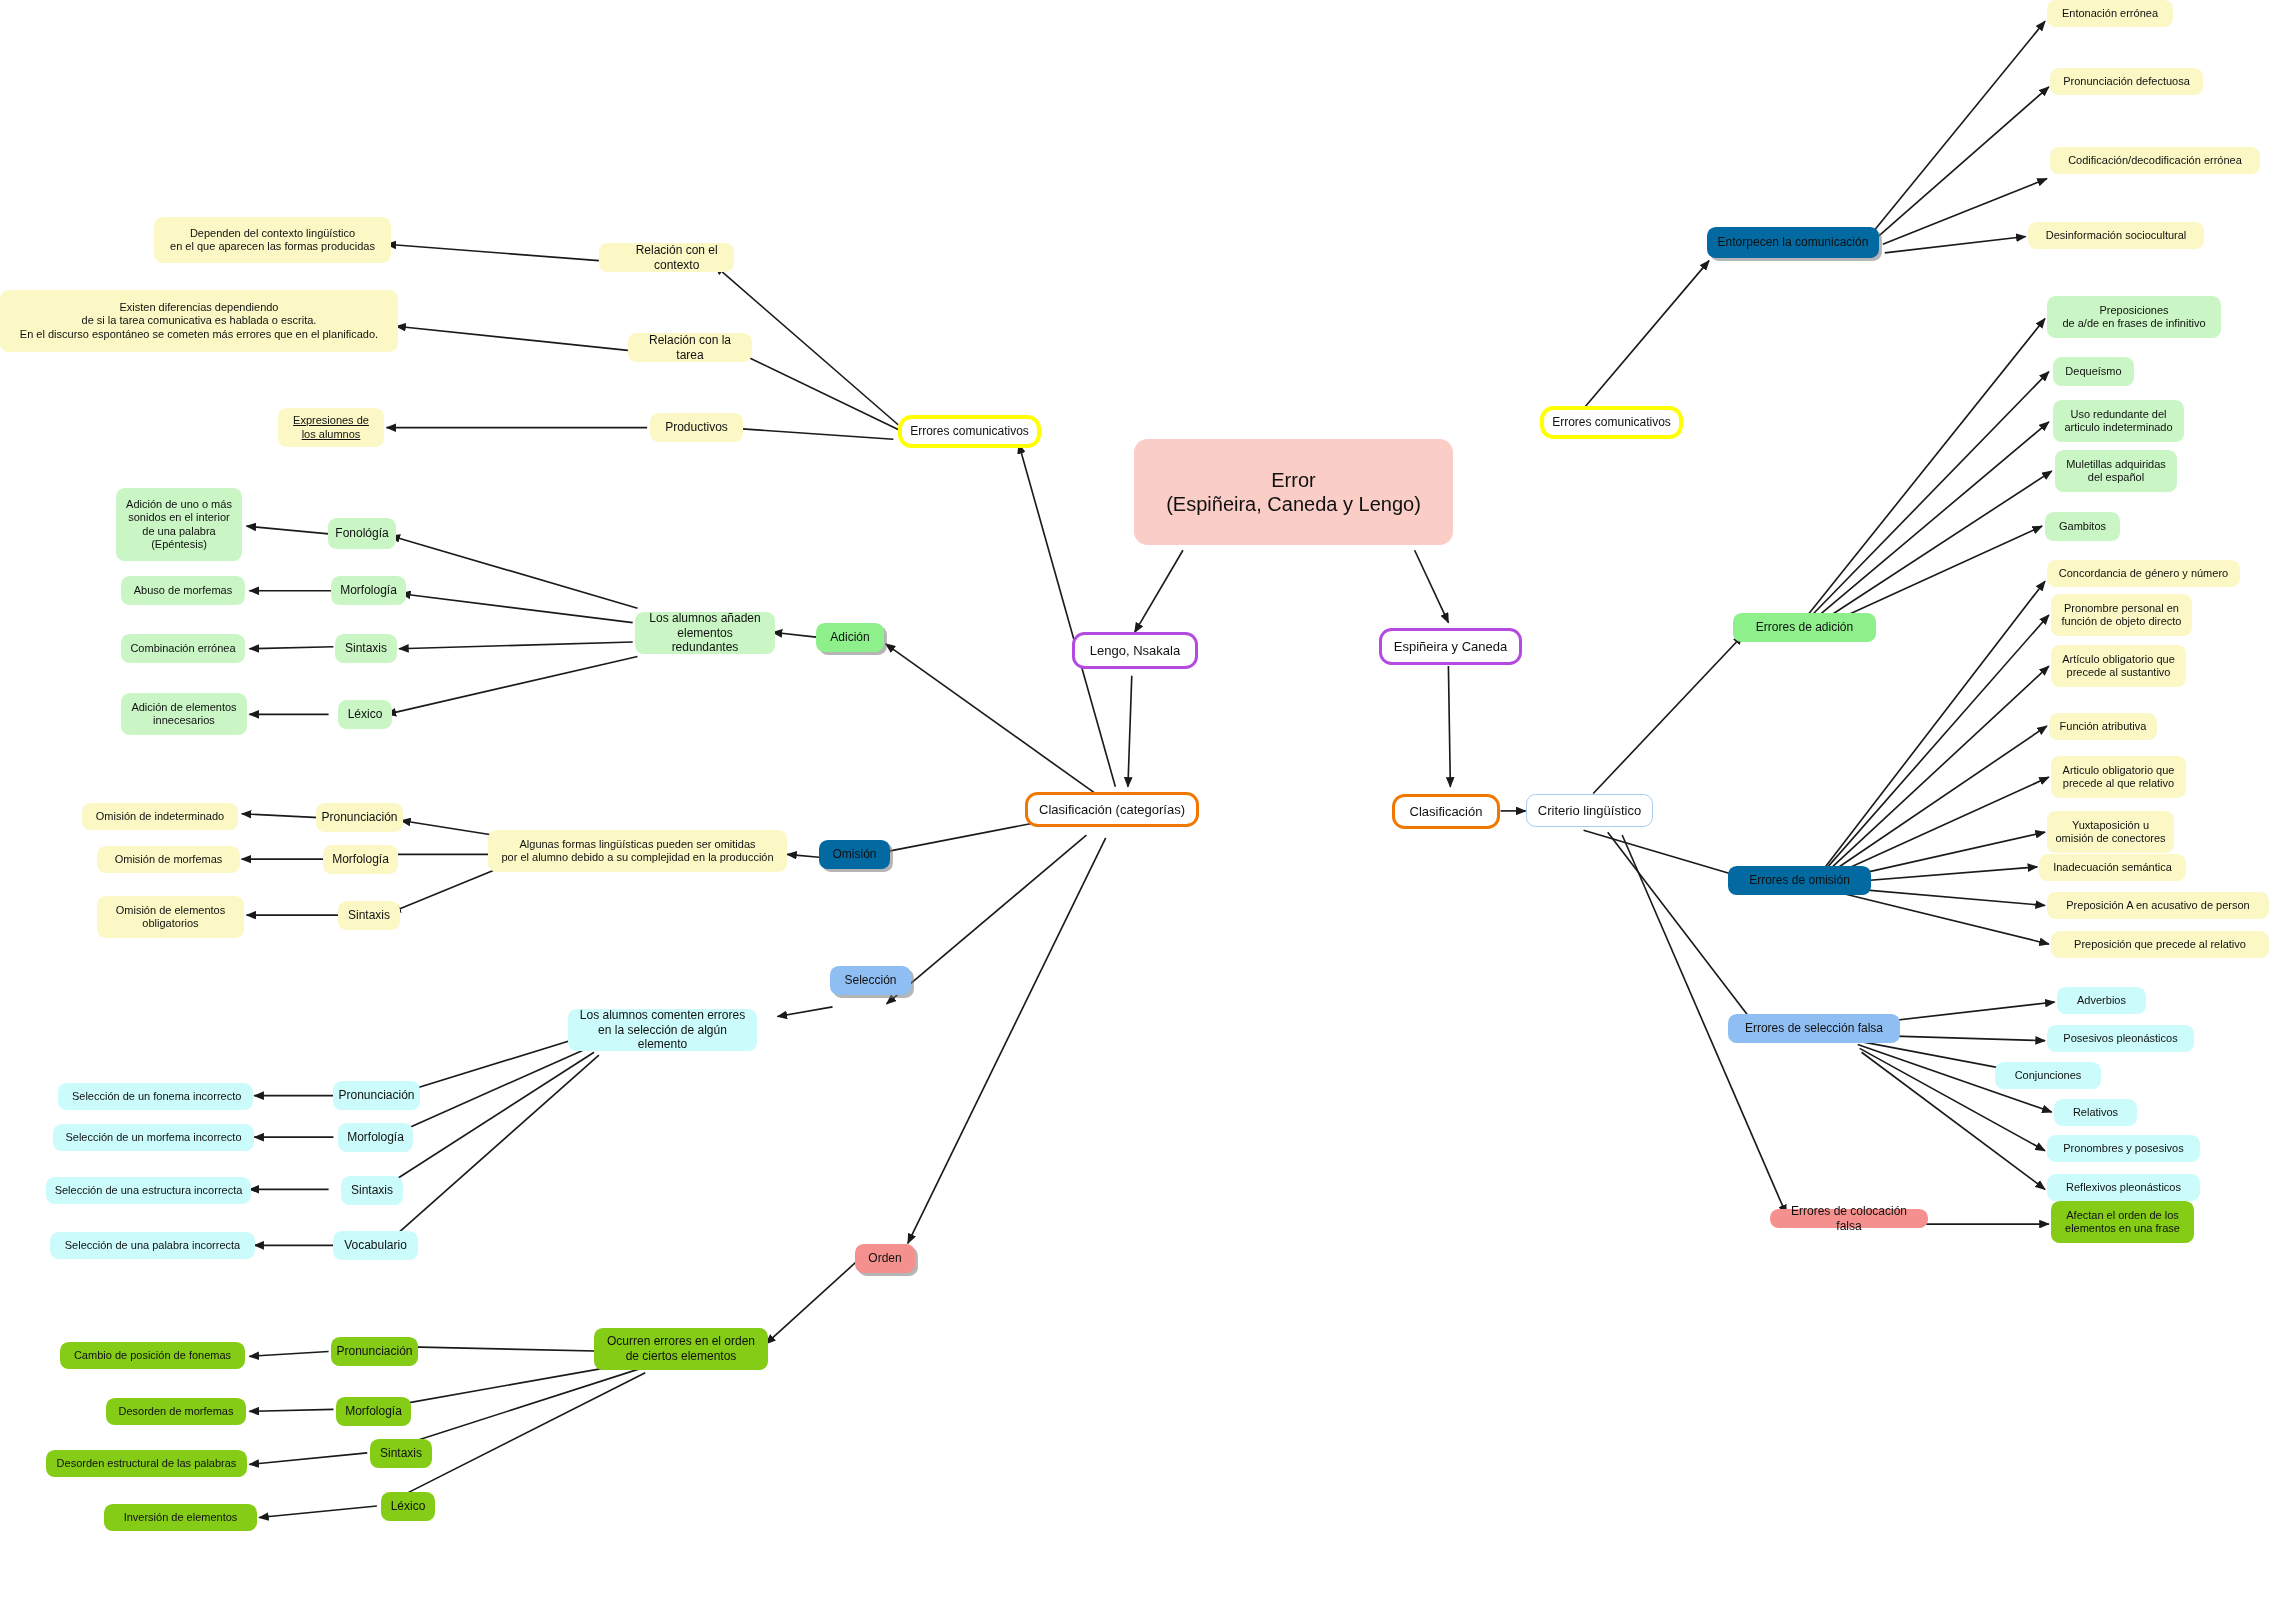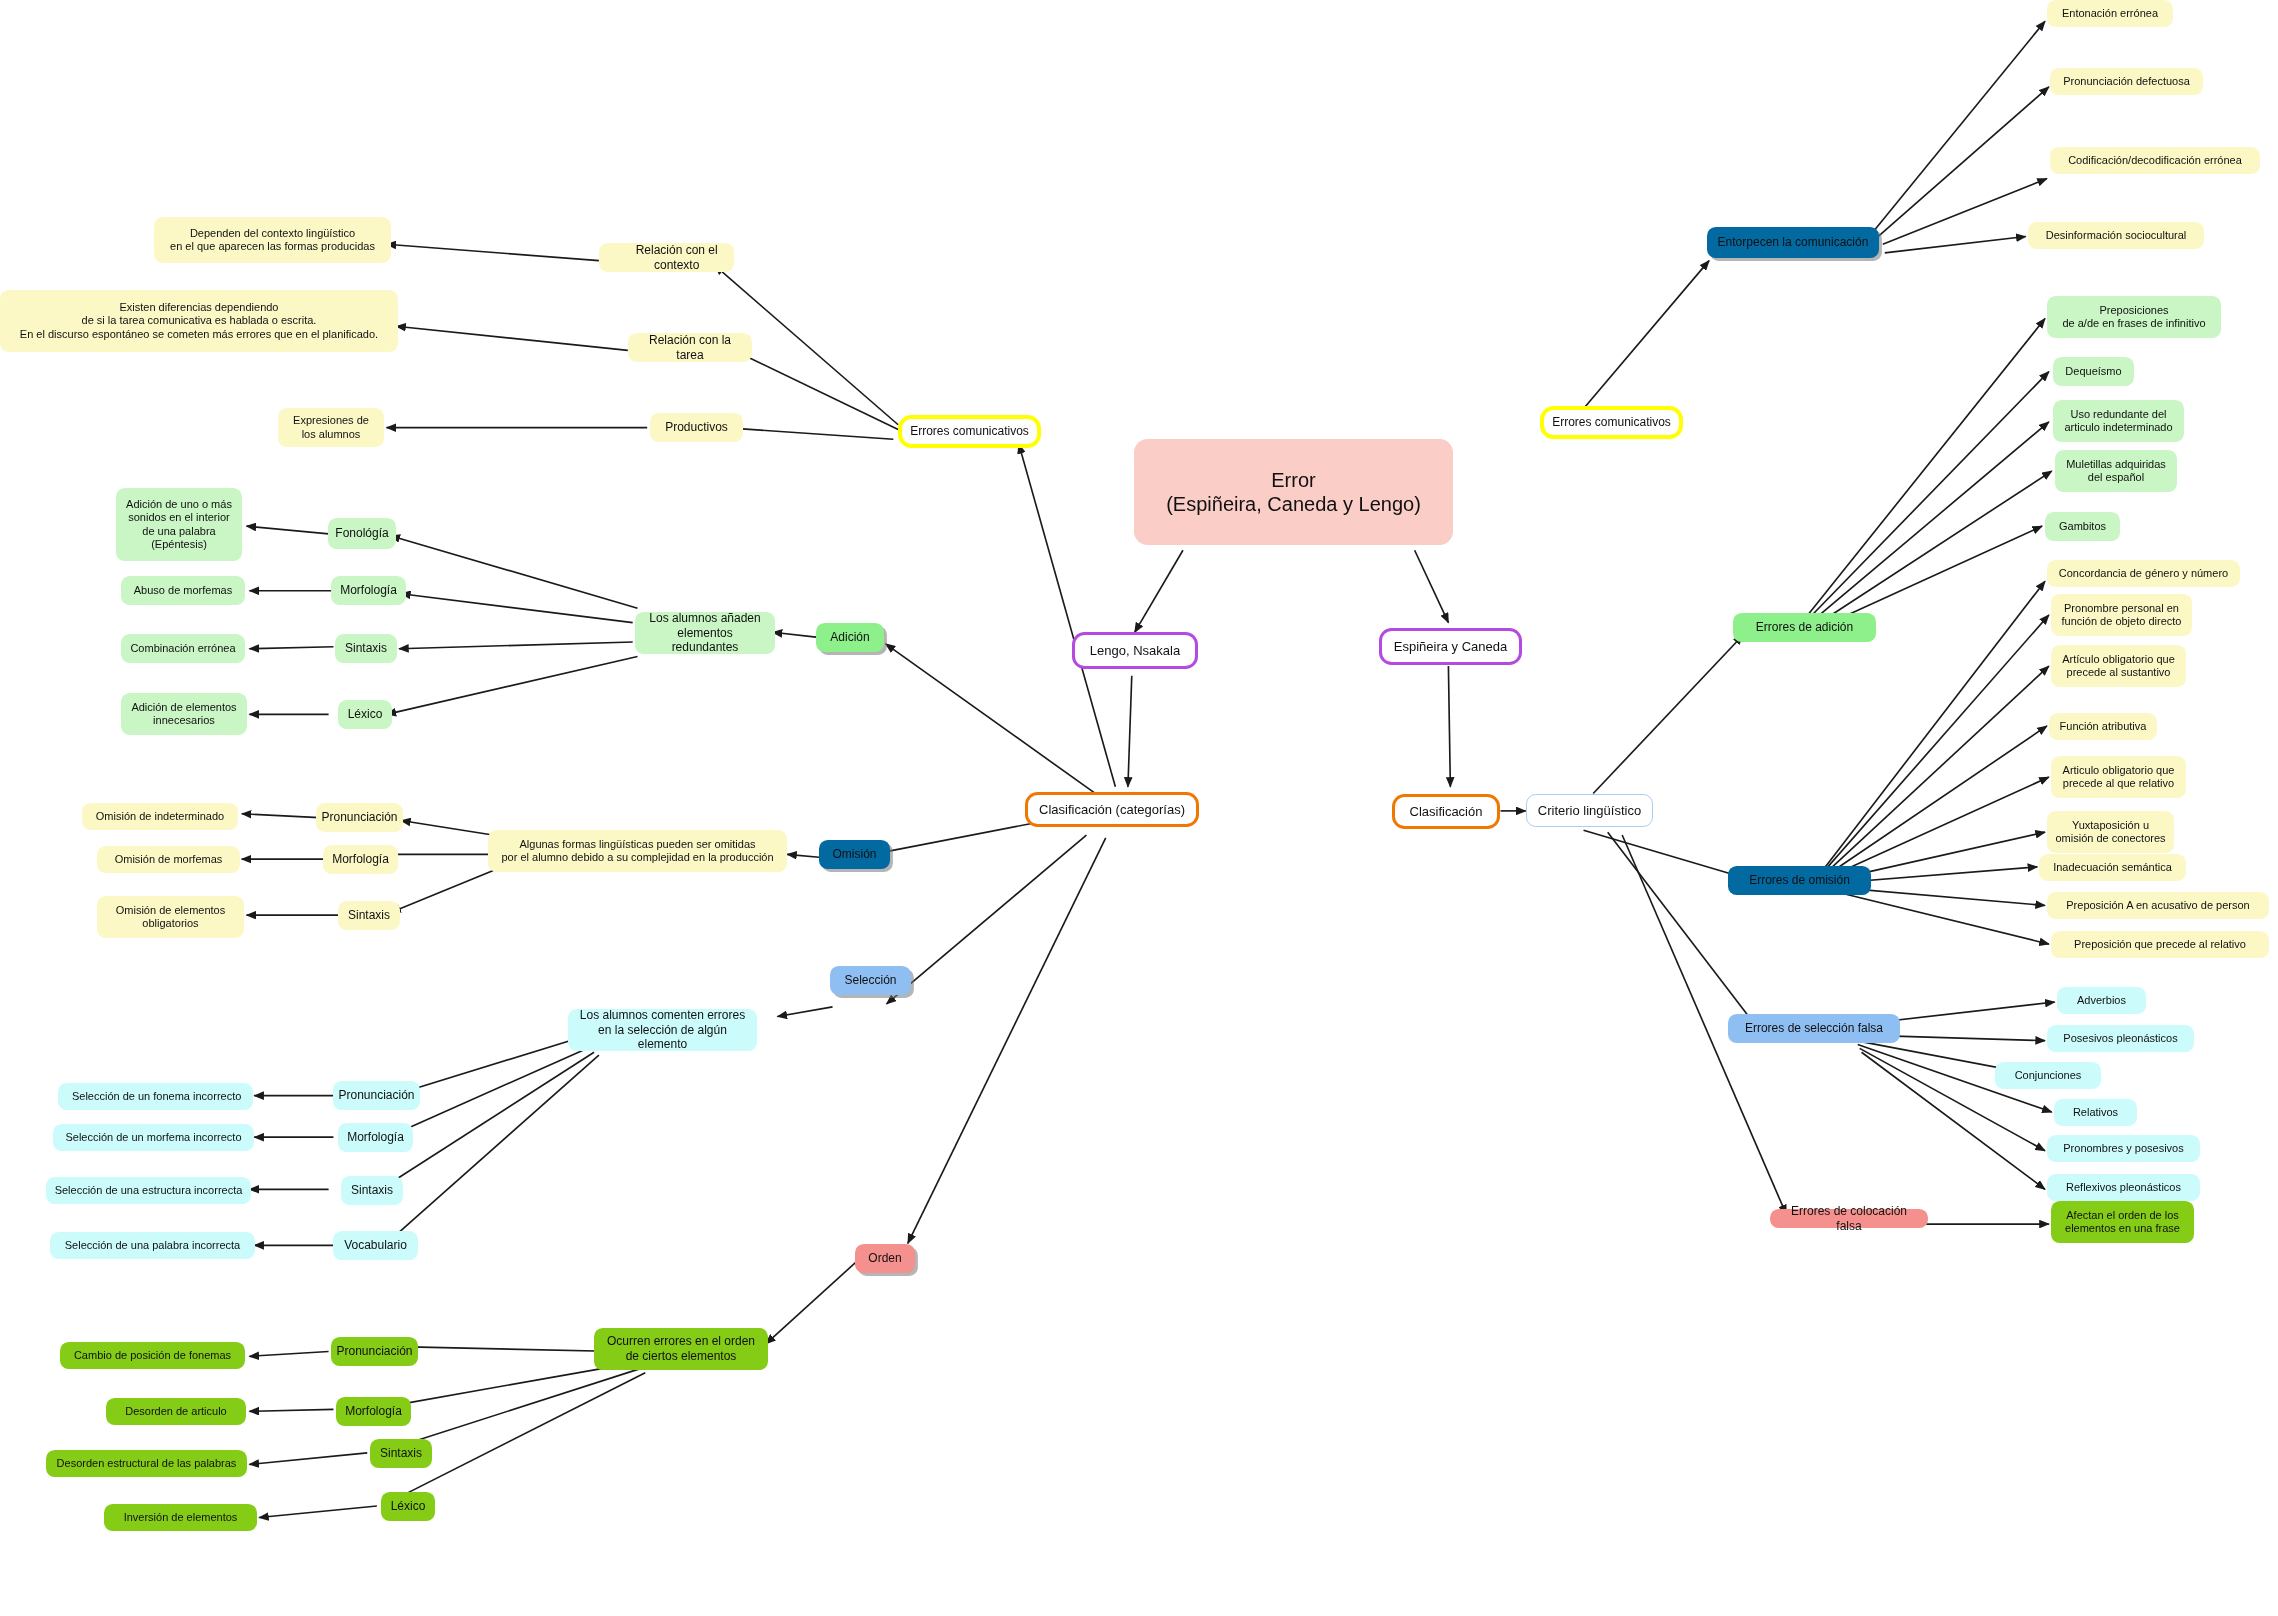--- a/index.html
+++ b/index.html
@@ -162,21 +162,21 @@
 
   <div class="node n-yellow fs12" style="left:599px;top:243px;width:135px;height:29px;padding-left:28px;">Relación con el contexto</div>
   <div class="node n-yellow fs12" style="left:628px;top:333px;width:124px;height:29px;">Relación con la tarea</div>
   <div class="node n-yellow fs12" style="left:650px;top:413px;width:93px;height:29px;">Productivos</div>
 
   <div class="node n-yellow fs11" style="left:154px;top:217px;width:237px;height:46px;">Dependen del contexto lingüístico
 en el que aparecen las formas producidas</div>
   <div class="node n-yellow fs11" style="left:0px;top:290px;width:398px;height:62px;">Existen diferencias dependiendo
 de si la tarea comunicativa es hablada o escrita.
 En el discurso espontáneo se cometen más errores que en el planificado.</div>
-  <div class="node n-yellow fs11" style="left:278px;top:408px;width:106px;height:39px;">Expresiones de
+  <div class="node n-yellow fs11" style="left:278px;top:408px;width:106px;height:39px;text-decoration:underline;">Expresiones de
 los alumnos</div>
 
   <div class="node n-green-deep sh fs12" style="left:816px;top:623px;width:68px;height:29px;">Adición</div>
   <div class="node n-green fs12" style="left:635px;top:612px;width:140px;height:42px;">Los alumnos añaden
 elementos redundantes</div>
   <div class="node n-green fs12" style="left:328px;top:518px;width:68px;height:31px;">Fonológía</div>
   <div class="node n-green fs12" style="left:331px;top:576px;width:75px;height:29px;">Morfología</div>
   <div class="node n-green fs12" style="left:335px;top:634px;width:62px;height:29px;">Sintaxis</div>
   <div class="node n-green fs12" style="left:338px;top:700px;width:54px;height:29px;">Léxico</div>
   <div class="node n-green fs11" style="left:116px;top:488px;width:126px;height:73px;">Adición de uno o más
@@ -212,21 +212,21 @@
   <div class="node n-blue fs11" style="left:50px;top:1232px;width:205px;height:27px;">Selección de una palabra incorrecta</div>
 
   <div class="node n-pink-deep sh fs12" style="left:855px;top:1244px;width:60px;height:29px;">Orden</div>
   <div class="node n-pink fs12" style="left:594px;top:1328px;width:174px;height:42px;">Ocurren errores en el orden
 de ciertos elementos</div>
   <div class="node n-pink fs12" style="left:331px;top:1337px;width:87px;height:29px;">Pronunciación</div>
   <div class="node n-pink fs12" style="left:336px;top:1397px;width:75px;height:29px;">Morfología</div>
   <div class="node n-pink fs12" style="left:370px;top:1439px;width:62px;height:29px;">Sintaxis</div>
   <div class="node n-pink fs12" style="left:381px;top:1492px;width:54px;height:29px;">Léxico</div>
   <div class="node n-pink fs11" style="left:60px;top:1342px;width:185px;height:27px;">Cambio de posición de fonemas</div>
-  <div class="node n-pink fs11" style="left:106px;top:1398px;width:140px;height:27px;">Desorden de articulo</div>
+  <div class="node n-pink fs11" style="left:106px;top:1398px;width:140px;height:27px;">Desorden de morfemas</div>
   <div class="node n-pink fs11" style="left:46px;top:1450px;width:201px;height:27px;">Desorden estructural de las palabras</div>
   <div class="node n-pink fs11" style="left:104px;top:1504px;width:153px;height:27px;">Inversión de elementos</div>
 
   <div class="node n-yellow-deep sh fs12" style="left:1707px;top:227px;width:172px;height:31px;">Entorpecen la comunicación</div>
   <div class="node n-yellow fs11" style="left:2047px;top:0px;width:126px;height:27px;">Entonación errónea</div>
   <div class="node n-yellow fs11" style="left:2050px;top:68px;width:153px;height:27px;">Pronunciación defectuosa</div>
   <div class="node n-yellow fs11" style="left:2050px;top:147px;width:210px;height:27px;">Codificación/decodificación errónea</div>
   <div class="node n-yellow fs11" style="left:2028px;top:222px;width:176px;height:27px;">Desinformación sociocultural</div>
 
   <div class="node n-green-deep fs12" style="left:1733px;top:613px;width:143px;height:29px;">Errores de adición</div>

